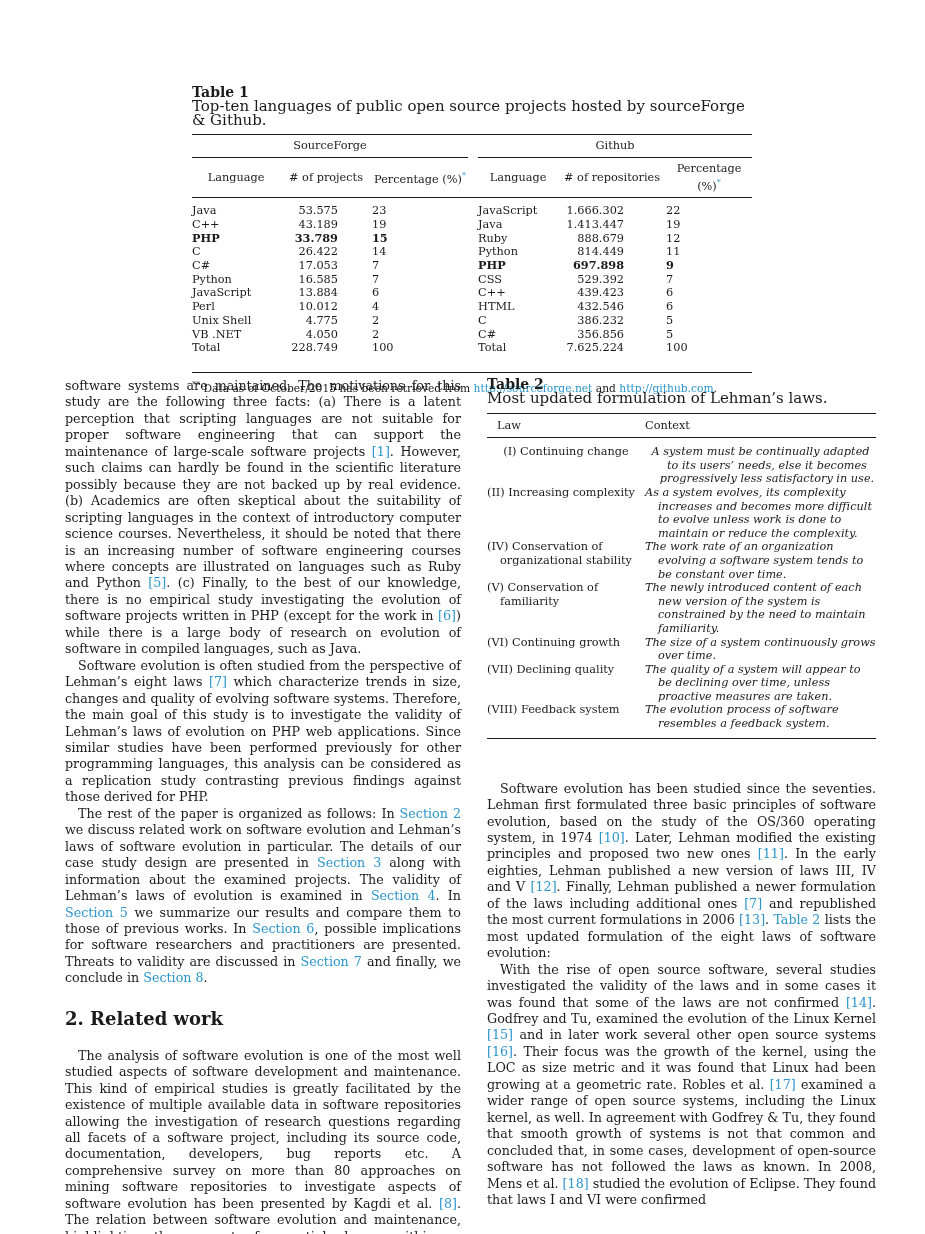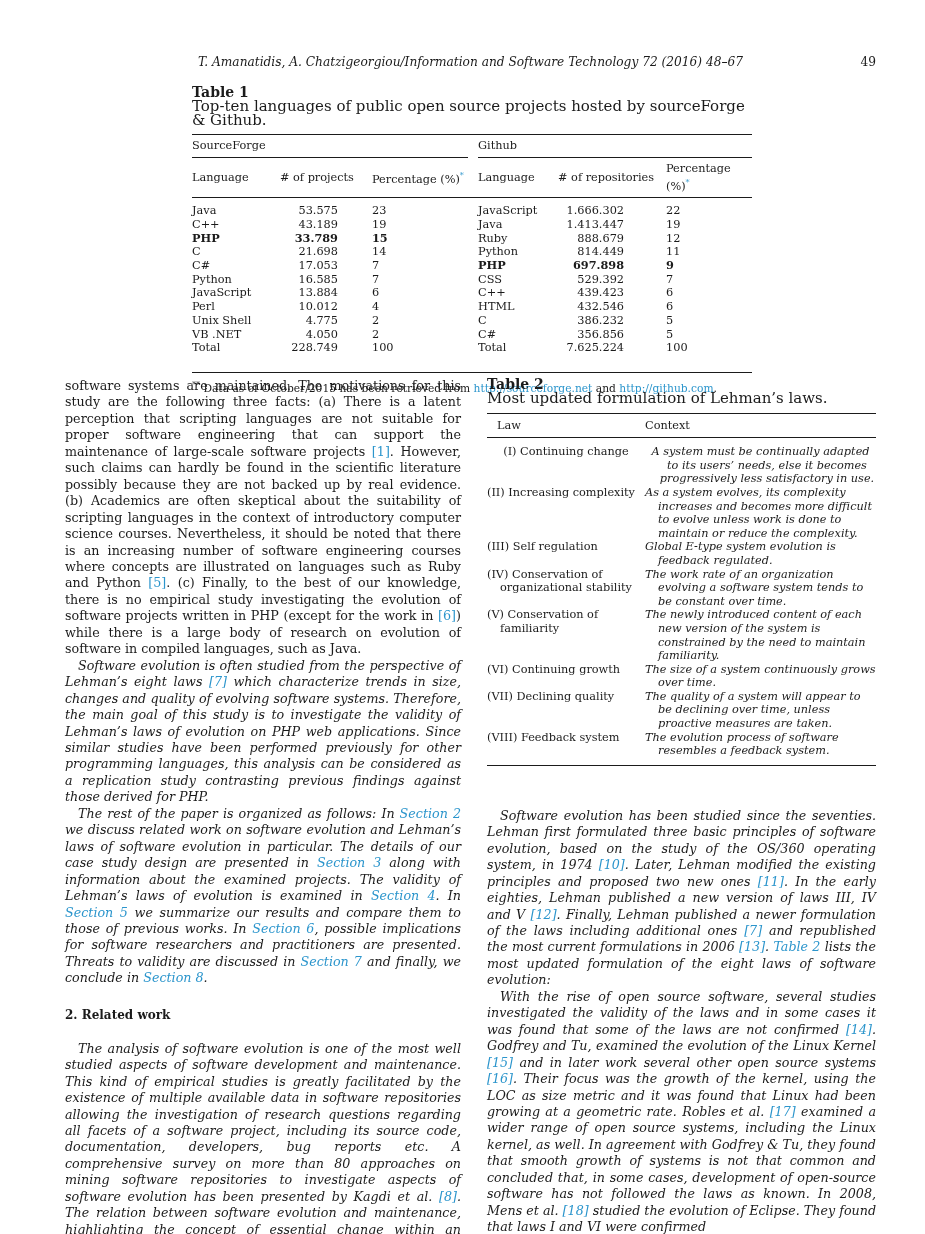--- a/index.html
+++ b/index.html
@@ -15,43 +15,43 @@
   
   .tbl-label { font-weight:bold; font-size:14px; line-height:13.8px; }
   .tbl-desc  { font-size:15px; line-height:13.8px; margin-bottom:7px; }
 
   
   .table1-block { position:absolute; left:192px; top:86px; width:560px; font-size:11.3px; line-height:13.7px; }
   table.t1 { width:100%; border-collapse:collapse; table-layout:fixed;
              border-top:1.5px solid #1b1b1b; border-bottom:1.5px solid #1b1b1b; }
   .t1 col.c1{width:88px} .t1 col.c2{width:92px} .t1 col.c3{width:96px}
   .t1 col.cs{width:10px} .t1 col.c4{width:80px} .t1 col.c5{width:108px} .t1 col.c6{width:86px}
-  .t1 th { text-align:left; font-weight:normal; }
+  .t1 th { text-align:center; font-weight:normal; }
   .t1-group-row th { padding:4px 0 4px; border-bottom:1px solid #1b1b1b; }
   .t1-group-row th.t1-spacer-h { border-bottom:none; }
   .t1-cols-row th { padding:4px 0 4px; border-bottom:1.5px solid #1b1b1b; }
   .t1 tbody td { padding:0; line-height:13.7px; vertical-align:top; }
   .t1 tbody tr:first-child td { padding-top:6px; }
   .t1 tbody tr:last-child td { padding-bottom:17px; }
   .t1 td.bold { font-weight:bold; }
   .numbox { display:inline-block; text-align:right; }
   .numbox.w-sf { width:58px; }
   .numbox.w-gh { width:66px; }
   sup.marker { font-size:8.2px; }
   .t1-footnotes { margin-top:5px; font-size:10.7px; line-height:13.2px; }
   .fn + .fn { padding-left:7px; }
   .fn sup { font-size:8px; }
 
   
   .col { position:absolute; top:378px; }
   .col-left  { left:65px;  width:396px; }
   .col-right { left:487px; width:389px; }
   .para { font-size:12.7px; line-height:16.45px; text-align:justify; }
-  .para.indent { text-indent:13px;font-style:italic; }
-  .section-heading { font-weight:bold; font-size:12px; margin:21px 0 19px; }
+  .para.indent { text-indent:13px; }
+  .section-heading { font-weight:bold; font-size:18px; margin:21px 0 19px; }
   .link { color:var(--link); }
 
   
   .table2-block { width:389px; font-size:11.3px; line-height:13.6px; }
   table.t2 { width:100%; border-collapse:collapse; table-layout:fixed;
              border-top:1.5px solid #1b1b1b; border-bottom:1.5px solid #1b1b1b; }
   .t2 col.l{width:158px} .t2 col.r{width:231px}
   .t2 thead th { text-align:left; font-weight:normal; padding:5px 0 5px; border-bottom:1px solid #1b1b1b; }
   .t2 thead th.law-h { padding-left:10px; }
   .t2 tbody td { vertical-align:top; padding:0; }
@@ -61,24 +61,20 @@
   .ctx-cell { font-style:italic; }
   .hang { padding-left:13px; text-indent:-13px; }
 
   .right-text { margin-top:42px; }
 </style>
 </head>
 <body>
 
 <div class="page">
 
-  <div class="running-header">
-    <span class="running-title">T. Amanatidis, A. Chatzigeorgiou/Information and Software Technology 72 (2016) 48–67</span>
-    <span class="page-number">49</span>
-  </div>
 
   <div class="table1-block">
     <div class="tbl-label">Table 1</div>
     <div class="tbl-desc">Top-ten languages of public open source projects hosted by sourceForge &amp; Github.</div>
     <table class="t1">
       <colgroup>
         <col class="c1">
           <col class="c2">
           <col class="c3">
           <col class="cs">
@@ -125,21 +121,21 @@
             <td class="bold">PHP</td>
             <td class="bold"><span class="numbox w-sf">33.789</span></td>
             <td class="bold">15</td>
             <td></td>
             <td>Ruby</td>
             <td><span class="numbox w-gh">888.679</span></td>
             <td>12</td>
           </tr>
           <tr>
             <td>C</td>
-            <td><span class="numbox w-sf">21.698</span></td>
+            <td><span class="numbox w-sf">26.422</span></td>
             <td>14</td>
             <td></td>
             <td>Python</td>
             <td><span class="numbox w-gh">814.449</span></td>
             <td>11</td>
           </tr>
           <tr>
             <td>C#</td>
             <td><span class="numbox w-sf">17.053</span></td>
             <td>7</td>
@@ -244,28 +240,20 @@
             <tr>
               <td class="law-cell">
                 <div class="hang">(II) Increasing complexity</div>
               </td>
               <td class="ctx-cell">
                 <div class="hang">As a system evolves, its complexity increases and becomes more difficult to evolve unless work is done to maintain or reduce the complexity.</div>
               </td>
             </tr>
             <tr>
               <td class="law-cell">
-                <div class="hang">(III) Self regulation</div>
-              </td>
-              <td class="ctx-cell">
-                <div class="hang">Global E-type system evolution is feedback regulated.</div>
-              </td>
-            </tr>
-            <tr>
-              <td class="law-cell">
                 <div class="hang">(IV) Conservation of organizational stability</div>
               </td>
               <td class="ctx-cell">
                 <div class="hang">The work rate of an organization evolving a software system tends to be constant over time.</div>
               </td>
             </tr>
             <tr>
               <td class="law-cell">
                 <div class="hang">(V) Conservation of familiarity</div>
               </td>

